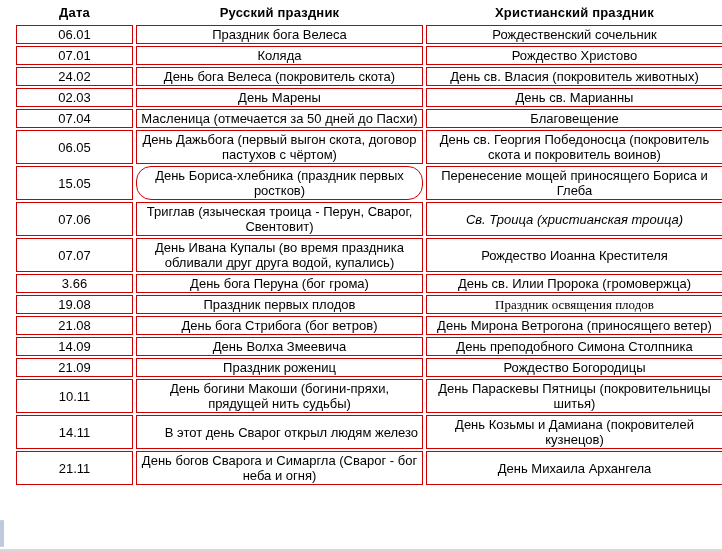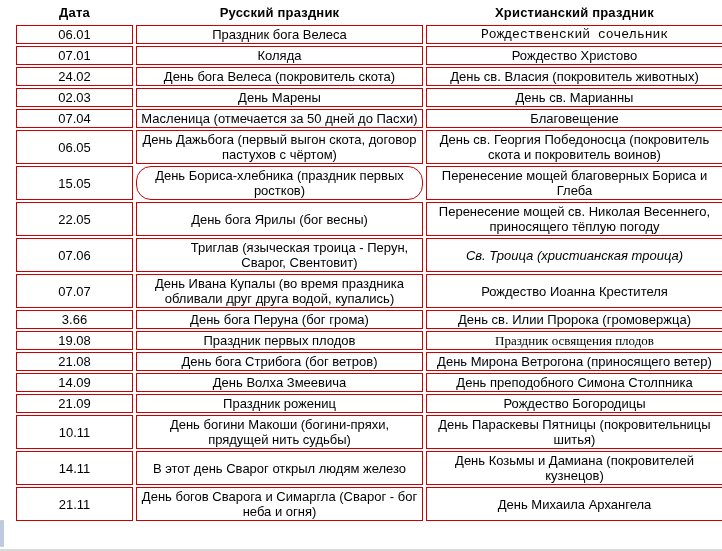--- a/index.html
+++ b/index.html
@@ -65,21 +65,21 @@
       <tr>
         <th>Дата</th>
         <th>Русский праздник</th>
         <th>Христианский праздник</th>
       </tr>
     </thead>
     <tbody>
   <tr>
     <td style="border-color: rgb(204, 0, 0);">06.01</td>
     <td style="border-color: rgb(204, 0, 0);">Праздник бога Велеса</td>
-    <td style="border-color: rgb(204, 0, 0); font-family: Liberation Mono, monospace;">Рождественский сочельник</td>
+    <td style="border-color: rgb(204, 0, 0);">Рождественский сочельник</td>
   </tr>
 
   <tr>
     <td style="border-color: rgb(204, 0, 0);">07.01</td>
     <td style="border-color: rgb(204, 0, 0); margin-left: 15px;">Коляда</td>
     <td style="border-color: rgb(204, 0, 0);">Рождество Христово</td>
   </tr>
 
   <tr>
     <td style="border-color: rgb(204, 0, 0);">24.02</td>
@@ -101,32 +101,27 @@
 
   <tr>
     <td style="border-color: rgb(204, 0, 0);">06.05</td>
     <td style="border-color: rgb(204, 0, 0);">День Дажьбога (первый выгон скота, договор пастухов с чёртом)</td>
     <td style="border-color: rgb(204, 0, 0);">День св. Георгия Победоносца (покровитель скота и покровитель воинов)</td>
   </tr>
 
   <tr>
     <td style="border-color: rgb(204, 0, 0);">15.05</td>
     <td style="border-color: rgb(204, 0, 0); border-radius: 15px;">День Бориса-хлебника (праздник первых ростков)</td>
-    <td style="border-color: rgb(204, 0, 0);">Перенесение мощей благоверных Бориса и Глеба</td>
+    <td style="border-color: rgb(204, 0, 0);">Перенесение мощей приносящего Бориса и Глеба</td>
   </tr>
 
-  <tr>
-    <td style="border-color: rgb(204, 0, 0);">22.05</td>
-    <td style="border-color: rgb(204, 0, 0);">День бога Ярилы (бог весны)</td>
-    <td style="border-color: rgb(204, 0, 0);">Перенесение мощей св. Николая Весеннего, приносящего тёплую погоду</td>
-  </tr>
 
   <tr>
     <td style="border-color: rgb(204, 0, 0);">07.06</td>
-    <td style="border-color: rgb(204, 0, 0); padding-left: 44px;">Триглав (языческая троица - Перун, Сварог, Свентовит)</td>
+    <td style="border-color: rgb(204, 0, 0);">Триглав (языческая троица - Перун, Сварог, Свентовит)</td>
     <td style="border-color: rgb(204, 0, 0); font-style: italic;">Св. Троица (христианская троица)</td>
   </tr>
 
 
   <tr>
     <td style="border-color: rgb(204, 0, 0);">07.07</td>
     <td style="border-color: rgb(204, 0, 0);">День Ивана Купалы (во время праздника обливали друг друга водой, купались)</td>
     <td style="border-color: rgb(204, 0, 0);">Рождество Иоанна Крестителя</td>
   </tr>
 
@@ -161,21 +156,21 @@
   </tr>
 
   <tr>
     <td style="border-color: rgb(204, 0, 0);">10.11</td>
     <td style="border-color: rgb(204, 0, 0);">День богини Макоши (богини-пряхи, прядущей нить судьбы)</td>
     <td style="border-color: rgb(204, 0, 0);">День Параскевы Пятницы (покровительницы шитья)</td>
   </tr>
 
   <tr>
     <td style="border-color: rgb(204, 0, 0);">14.11</td>
-    <td style="border-color: rgb(204, 0, 0);">В этот день Сварог открыл людям железо</td>
+    <td style="border-color: rgb(204, 0, 0); text-align: right;">В этот день Сварог открыл людям железо</td>
     <td style="border-color: rgb(204, 0, 0);">День Козьмы и Дамиана (покровителей кузнецов)</td>
   </tr>
 
   <tr>
     <td style="border-color: rgb(204, 0, 0);">21.11</td>
     <td style="border-color: rgb(204, 0, 0);">День богов Сварога и Симаргла (Сварог - бог неба и огня)</td>
     <td style="border-color: rgb(204, 0, 0);">День Михаила Архангела</td>
   </tr>
 </tbody>
   </table>

